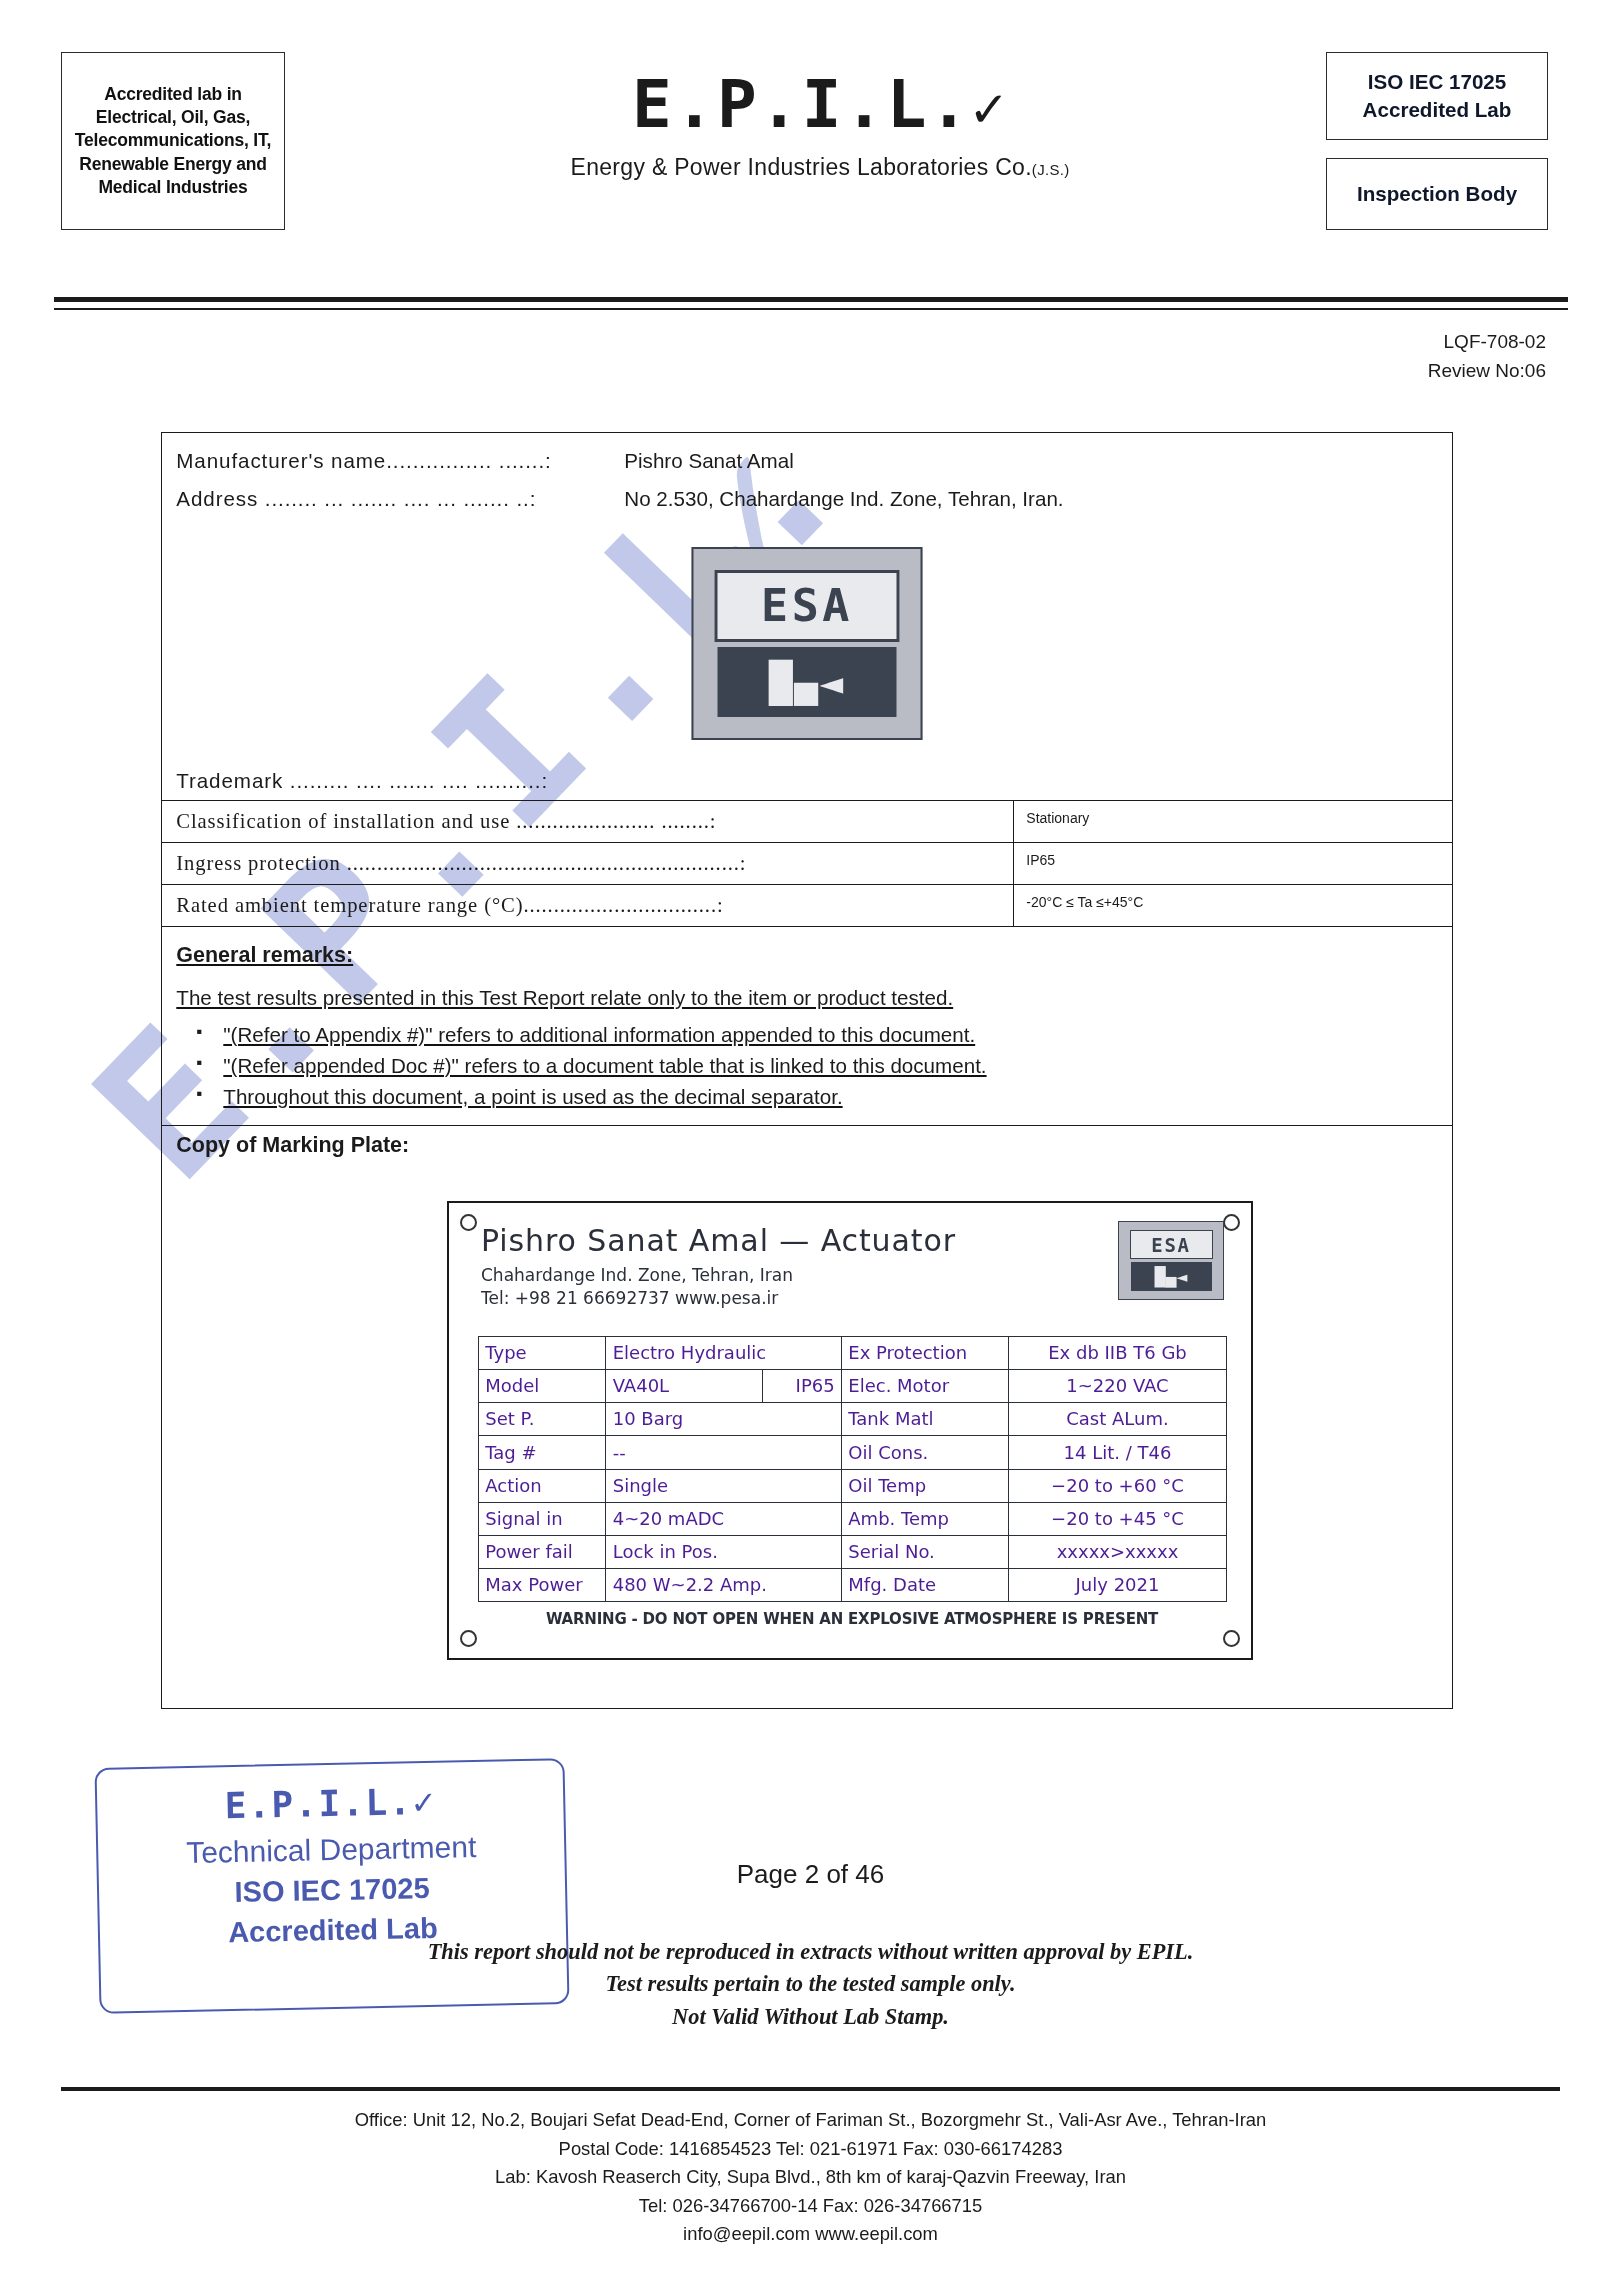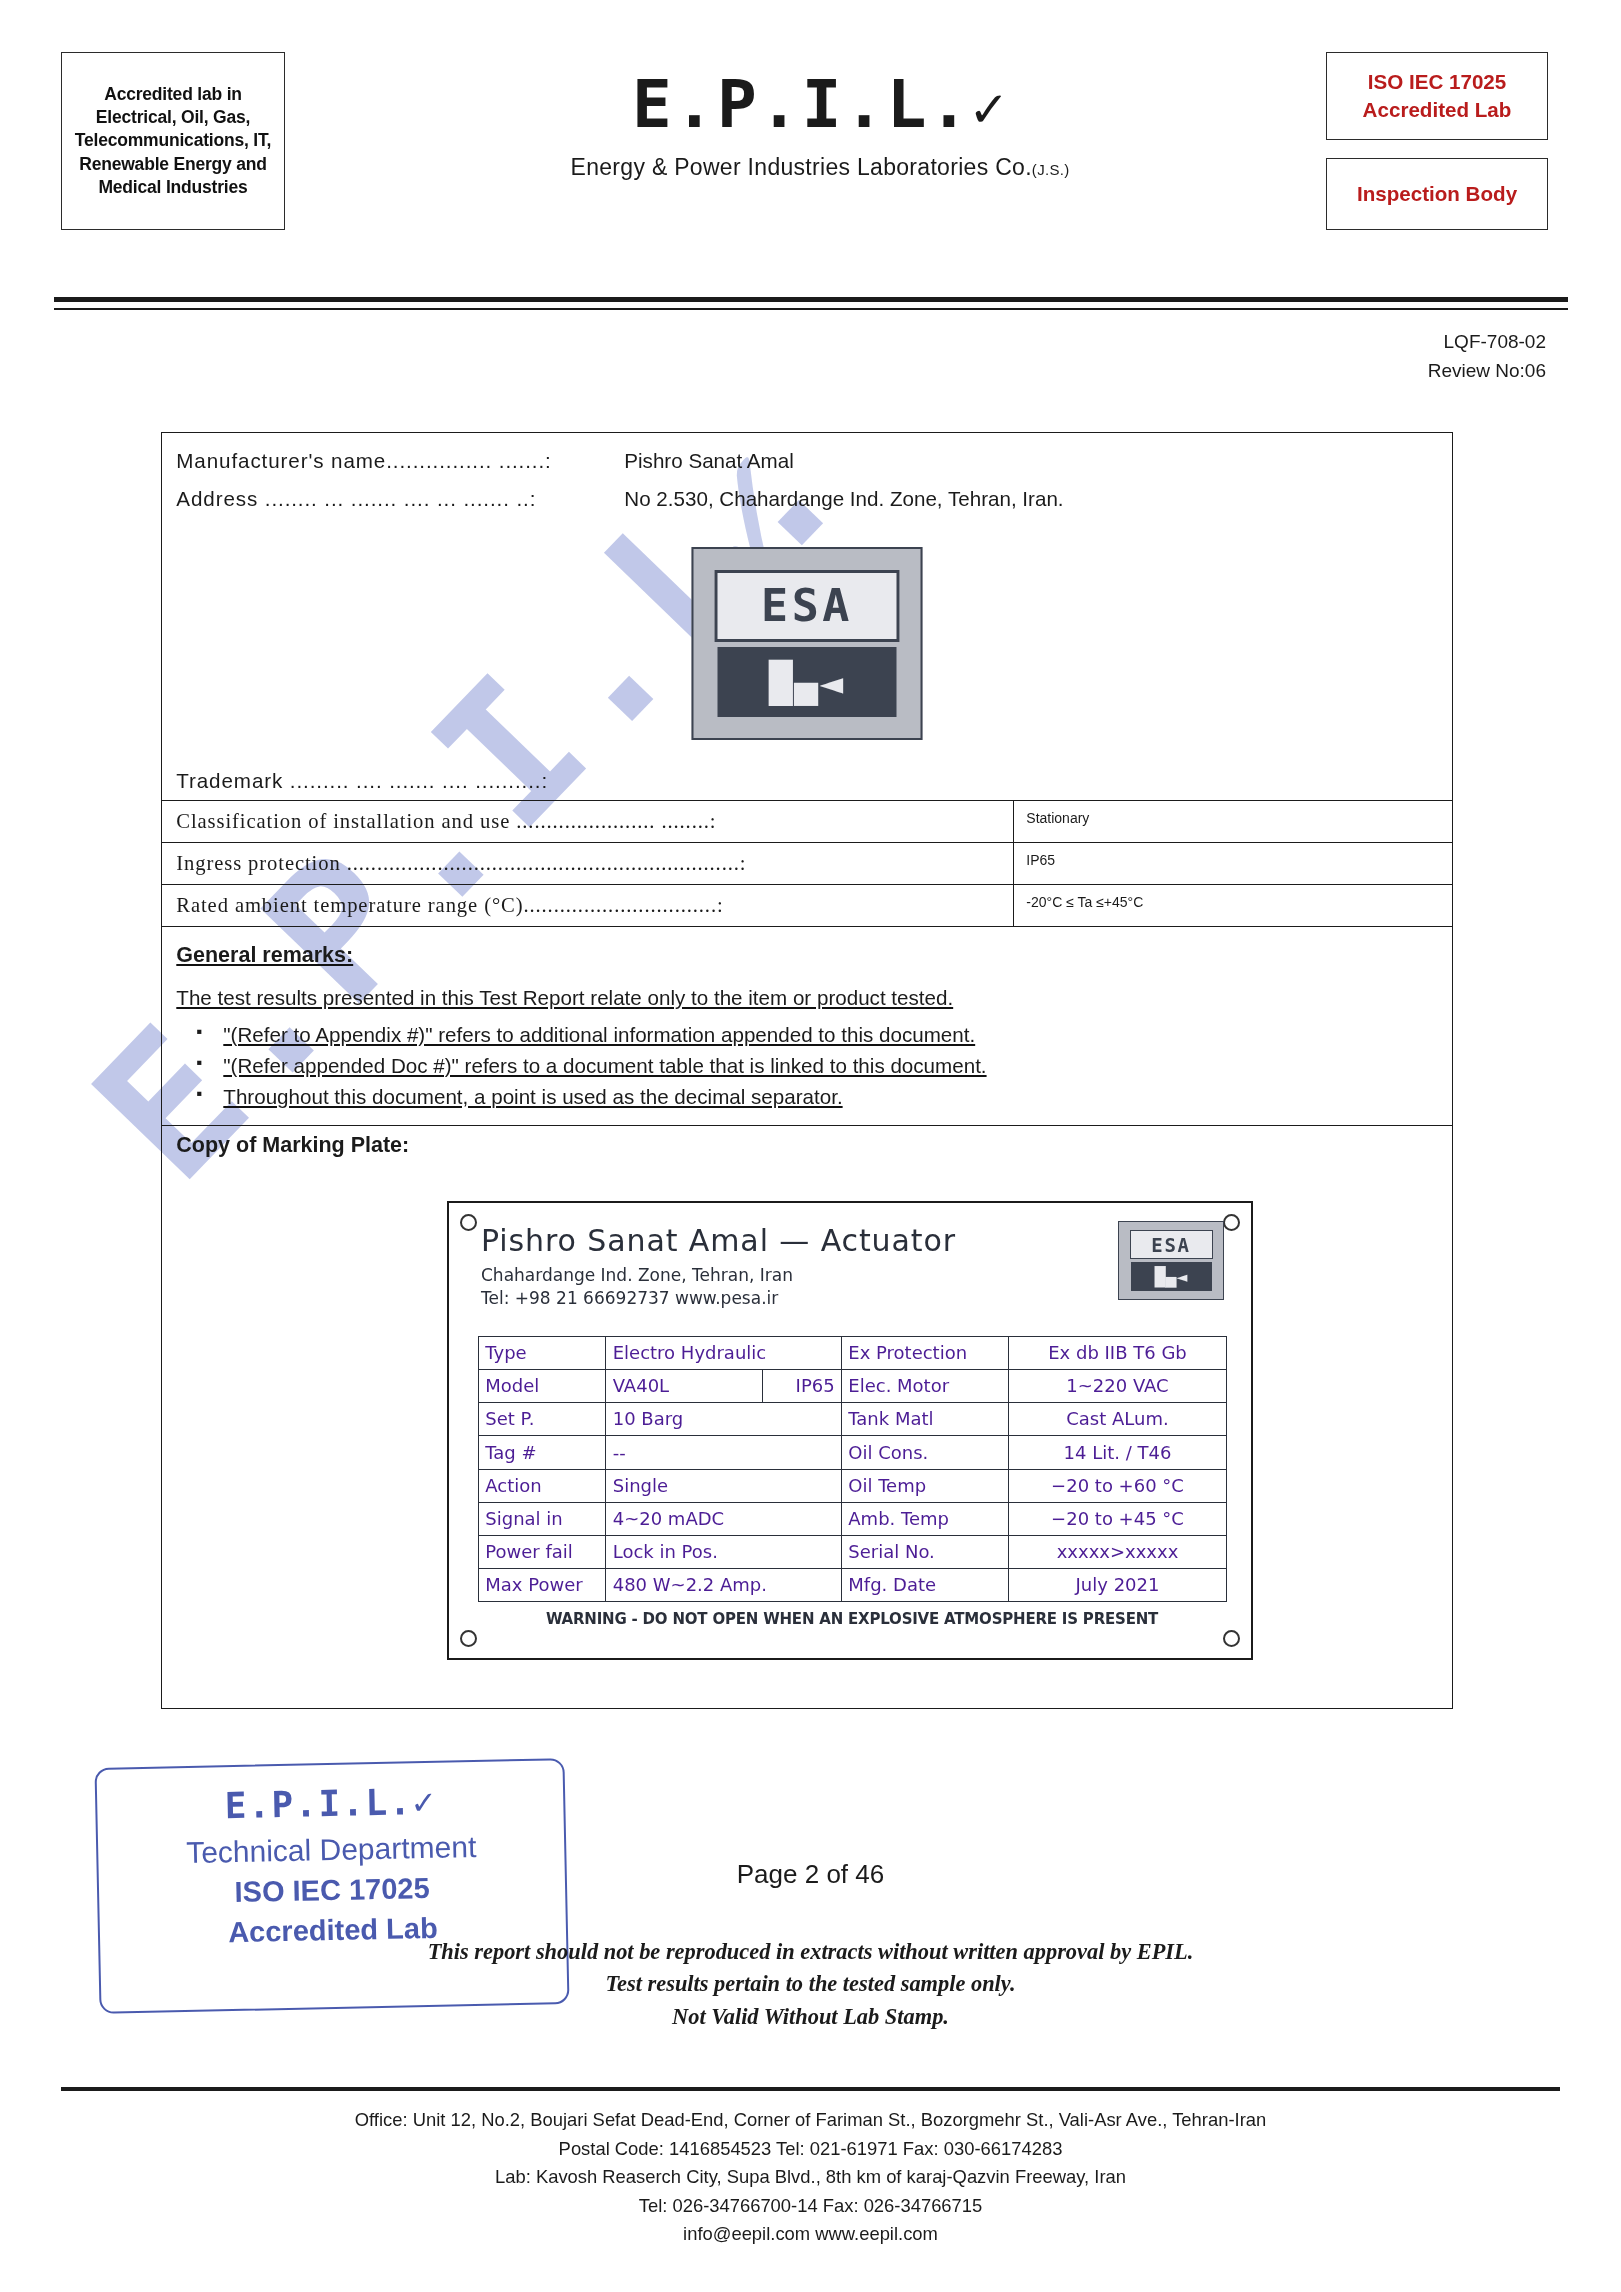--- a/index.html
+++ b/index.html
@@ -31,21 +31,21 @@
     line-height:1.05;
   }
   .brand-logo .tick{font-size:56px;}
   .brand-sub{
     font-size:23px;color:#1b1b1b;margin-top:14.3px;letter-spacing:0.3px;
   }
   .brand-sub small{font-size:15px;}
   .rt-box{
     position:absolute;right:73px;border:1.8px solid #2b2b2b;
     width:220px;display:flex;align-items:center;justify-content:center;
-    text-align:center;font-weight:bold;color:#b91c1c;
+    text-align:center;font-weight:bold;color:#0f172a;
   }
   .rt-box.one{top:9px;height:86px;font-size:20.6px;line-height:1.35;}
   .rt-box.two{top:115px;height:70px;font-size:20.6px;}
 
   .rule{position:absolute;left:54px;width:1514px;background:#1b1b1b;}
   .rule.r1{top:297px;height:4.5px;}
   .rule.r2{top:308px;height:1.8px;}
 
   .docref{
     position:absolute;right:75px;top:328px;text-align:right;

